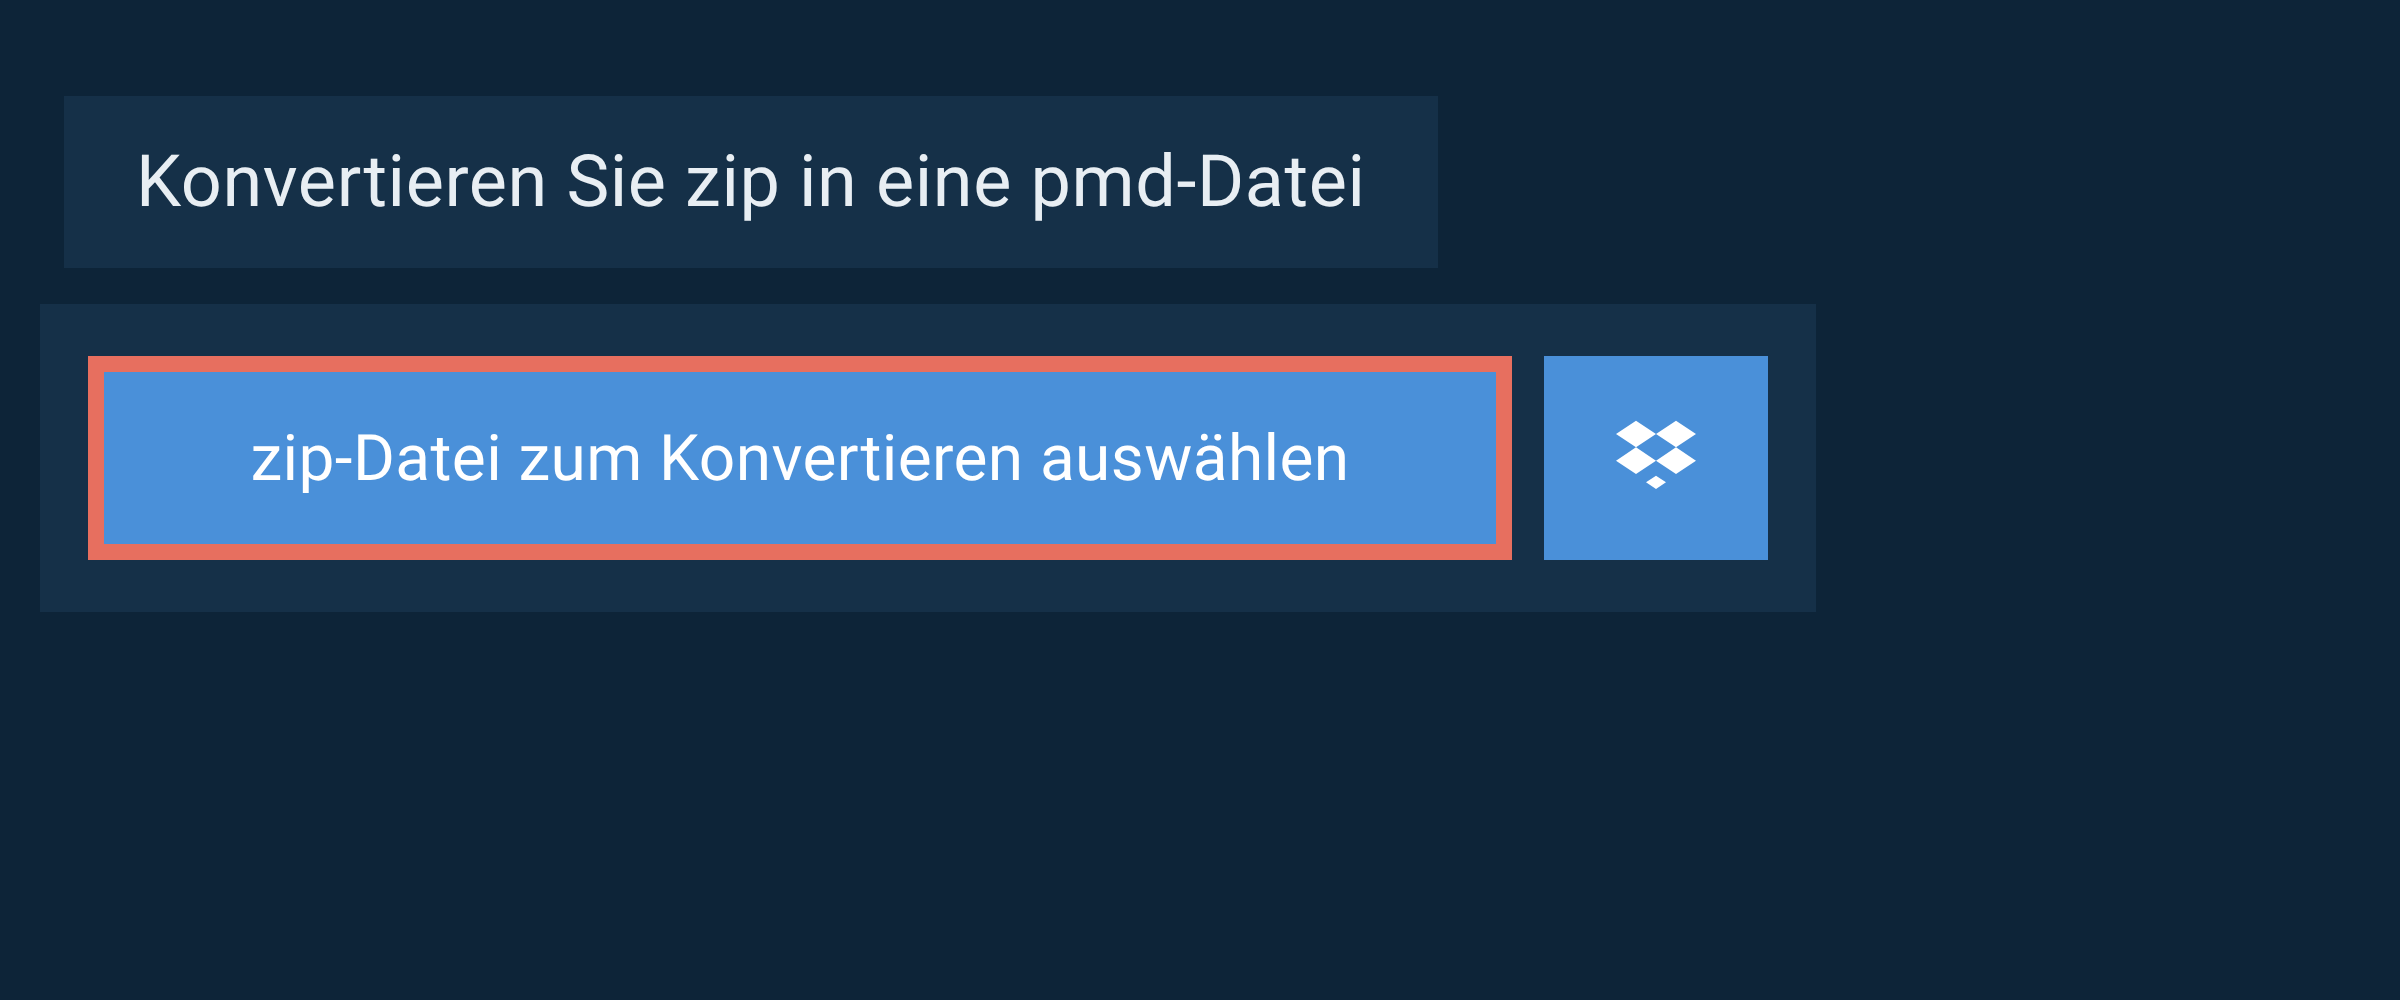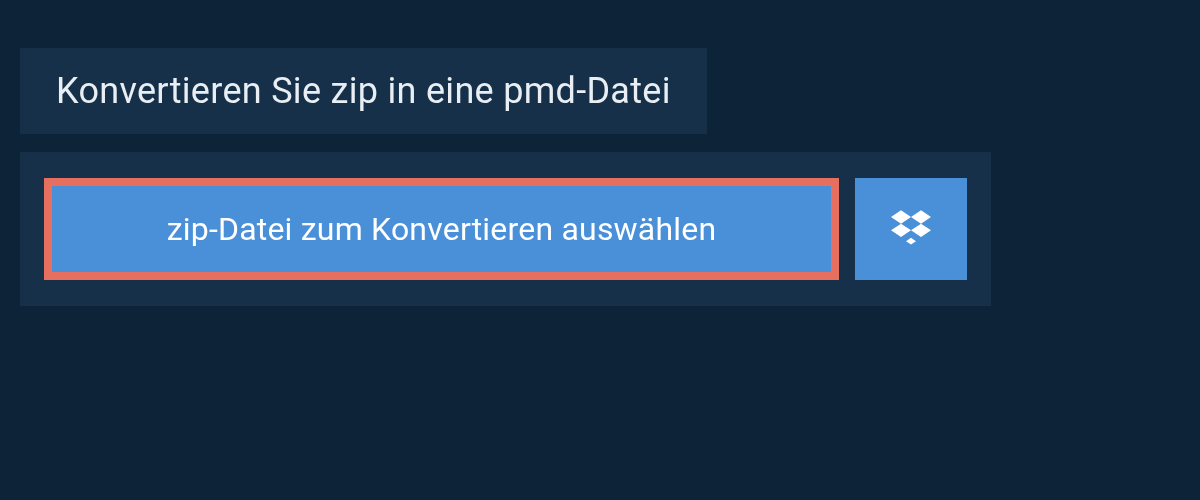--- a/index.html
+++ b/index.html
@@ -12,34 +12,34 @@
       height: 500px;
       background-color: #0d2438;
       font-family: -apple-system, BlinkMacSystemFont, "Segoe UI", Roboto, Helvetica, Arial, sans-serif;
       overflow: hidden;
     }
     .header-bar {
       display: inline-block;
       background-color: #153048;
       padding: 22px 36px;
       margin-top: 48px;
-      margin-left: 20px;
+      margin-left: 32px;
     }
     .header-title {
       color: #e8eef3;
       font-size: 36px;
       font-weight: 400;
       letter-spacing: 0.3px;
     }
     .action-panel {
       background-color: #153048;
       margin-left: 20px;
       margin-top: 18px;
       padding: 26px 24px;
-      width: 971px;
+      width: 888px;
       display: flex;
       gap: 16px;
       align-items: stretch;
     }
     .select-file-button {
       flex: 1;
       background-color: #4a90d9;
       border: 8px solid #e76f5f;
       color: #ffffff;
       font-size: 32px;

